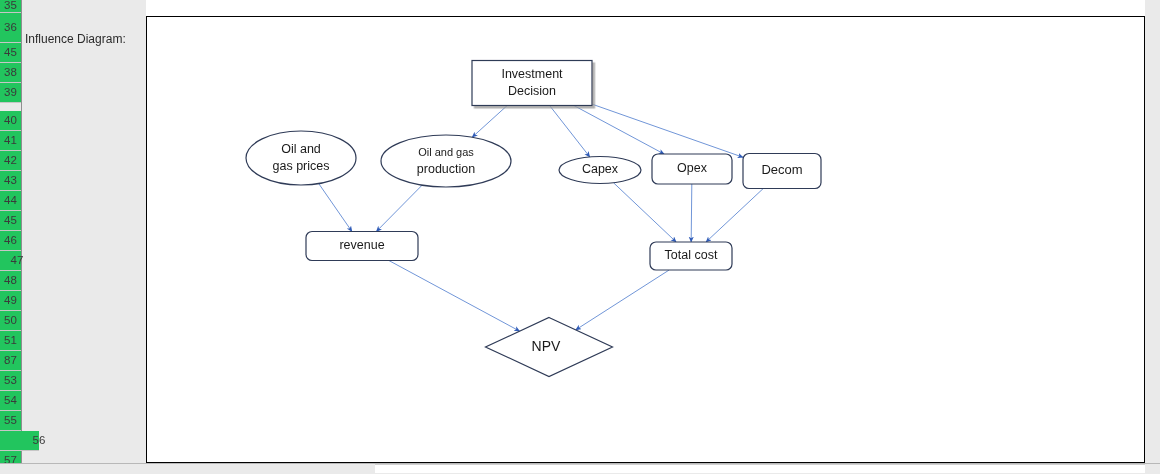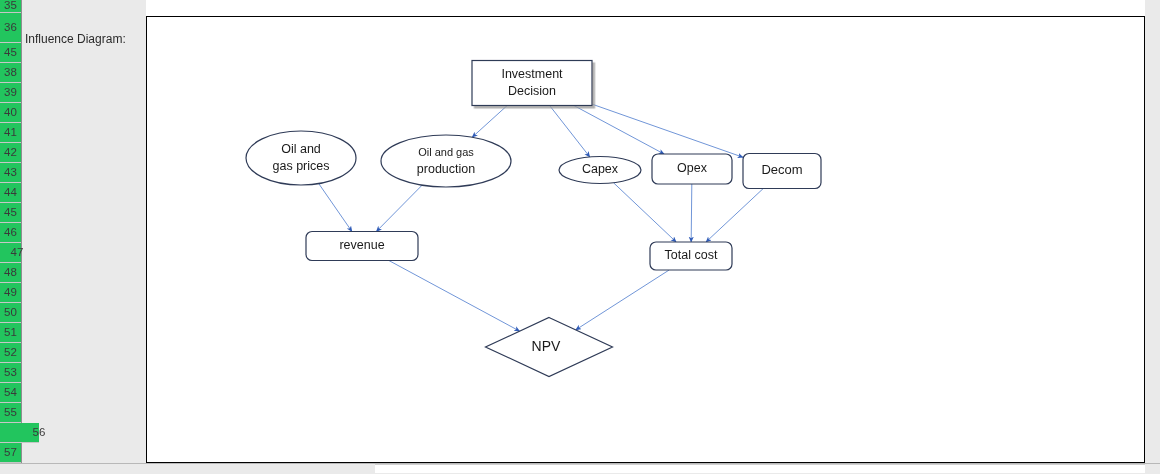--- a/index.html
+++ b/index.html
@@ -103,33 +103,33 @@
   <div id="left-corner"></div>
 
   <div id="grid-area">
     <div id="cells"></div>
     <div id="row-headers">
         <div class="row-head" style="height: 13px;">35</div>
         <div class="row-head" style="height: 30px;">36</div>
         <div class="row-head" style="height: 20px;">45</div>
         <div class="row-head" style="height: 20px;">38</div>
         <div class="row-head" style="height: 20px;">39</div>
-        <div class="row-head" style="height: 20px;">40</div>
+        <div class="row-head" style="height: 20px; margin-top: 8px;">40</div>
         <div class="row-head" style="height: 20px;">41</div>
         <div class="row-head" style="height: 20px;">42</div>
         <div class="row-head" style="height: 20px;">43</div>
         <div class="row-head" style="height: 20px;">44</div>
         <div class="row-head" style="height: 20px;">45</div>
         <div class="row-head" style="height: 20px;">46</div>
         <div class="row-head" style="height: 20px; padding-left: 13px;">47</div>
         <div class="row-head" style="height: 20px;">48</div>
         <div class="row-head" style="height: 20px;">49</div>
         <div class="row-head" style="height: 20px;">50</div>
         <div class="row-head" style="height: 20px;">51</div>
-        <div class="row-head" style="height: 20px;">52</div>
+        <div class="row-head" style="height: 20px;">87</div>
         <div class="row-head" style="height: 20px;">53</div>
         <div class="row-head" style="height: 20px;">54</div>
         <div class="row-head" style="height: 20px;">55</div>
         <div class="row-head" style="height: 20px; padding-left: 39px;">56</div>
         <div class="row-head" style="height: 20px;">57</div>
       </div>
     <div id="label-cell">Influence Diagram:</div>
   </div>
 
   <div id="canvas">

